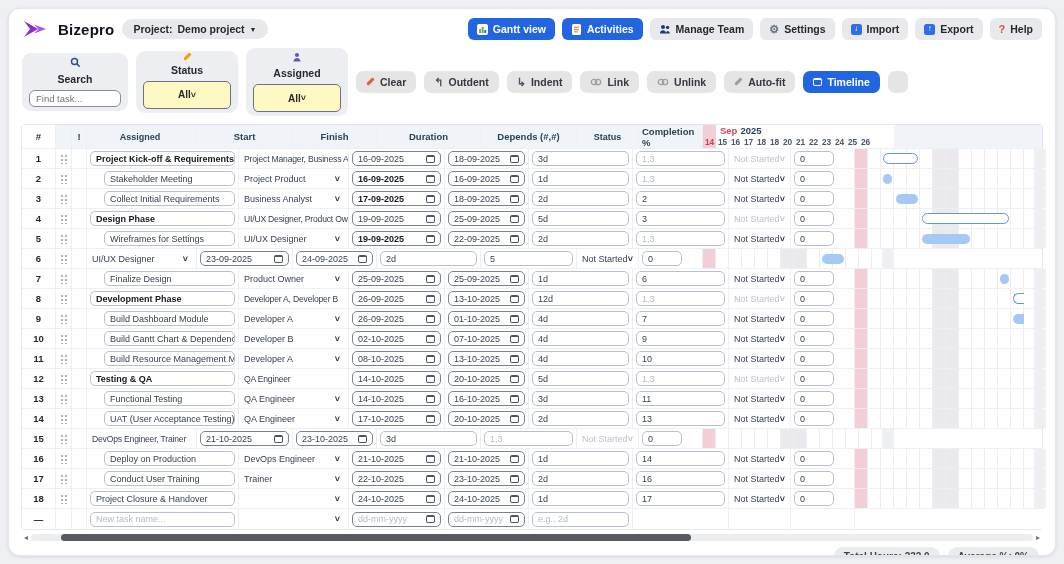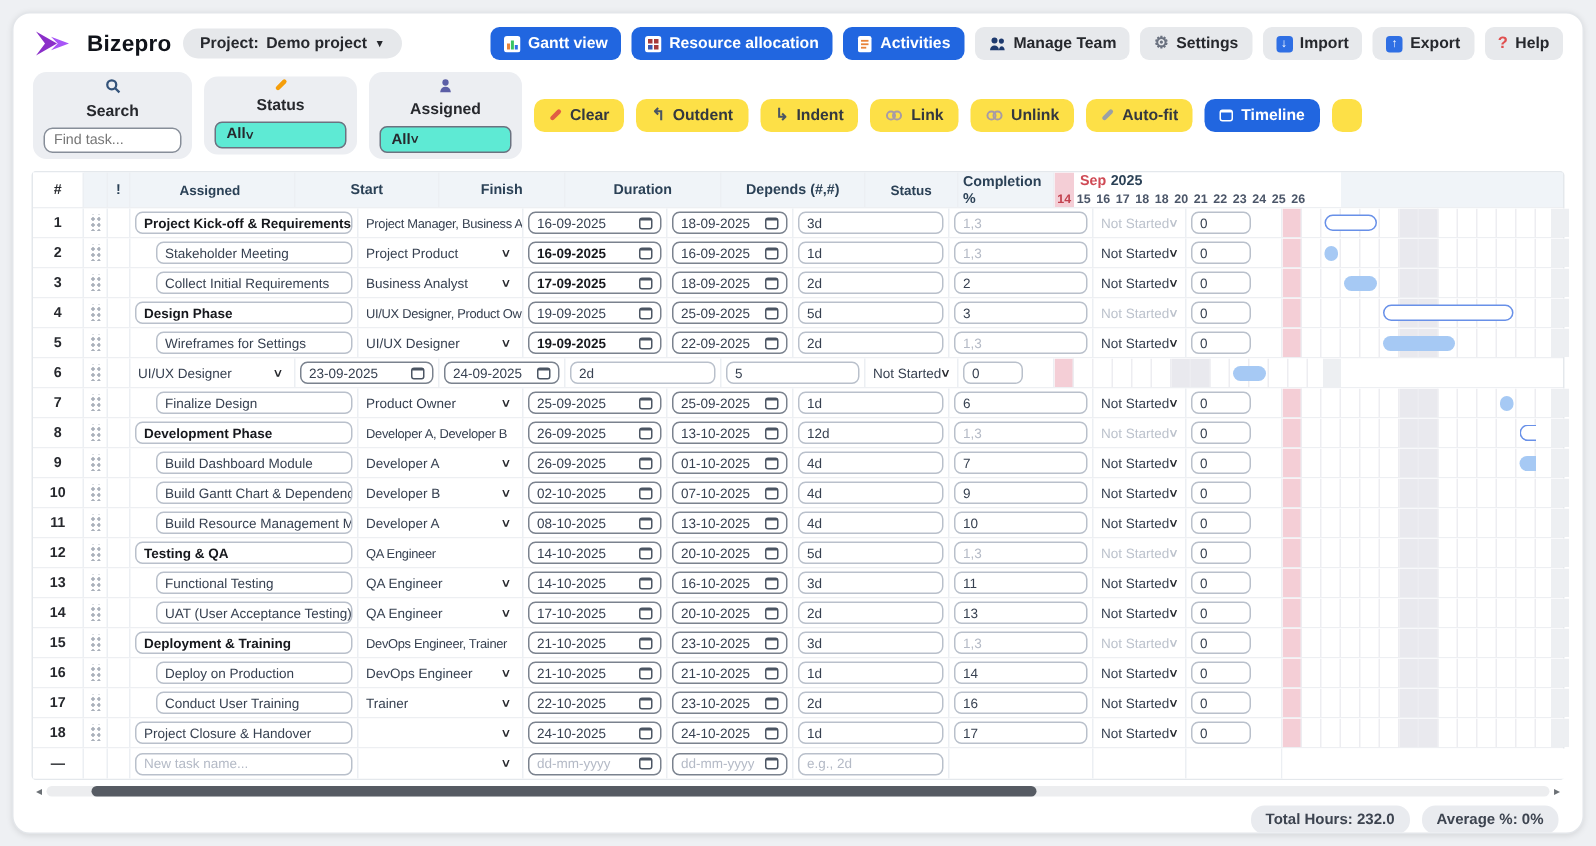--- a/index.html
+++ b/index.html
@@ -21,25 +21,25 @@
     padding:5px 9px; font-size:10.5px; font-weight:700; font-family:"Liberation Sans",sans-serif; }
   .btn.primary { background:#2166e0; color:#fff; }
   .btn.default { background:#e7e9ec; color:#26282d; }
 
   
   .toolbar2 { display:flex; align-items:center; gap:8px; padding:4px 13px 8px; }
   .pill { display:flex; align-items:center; gap:5px; background:#eceef2; border-radius:9px;
     padding:4px 7px; font-size:10.5px; font-weight:600; color:#26282d;flex-direction:column; }
   .search-input { width:92px; height:17px; font-size:9.5px; padding:0 6px; border:1px solid #878e99;
     border-radius:6px; background:#fff; color:#26282d; font-family:"Liberation Sans",sans-serif; }
-  .fsel { display:flex; align-items:center; justify-content:flex-start; background:#5eead4;
-    border:1px solid #6b7280; border-radius:5px; padding:2px 7px; font-size:10px; width:88px; height:18px; }
+  .fsel { display:flex; align-items:center; justify-content:center; background:#fef9c3;
+    border:1px solid #6b7280; border-radius:5px; padding:2px 7px; font-size:10px; width:88px; height:28px; }
   .fsel .chev { font-size:9px; font-weight:800; }
   .tbtn { display:inline-flex; align-items:center; gap:5px; border:none; border-radius:7px;
-    background:#fde047; color:#34383f; padding:5px 10px; font-size:10.5px; font-weight:700;
+    background:#e5e5e5; color:#34383f; padding:5px 10px; font-size:10.5px; font-weight:700;
     font-family:"Liberation Sans",sans-serif; }
   .tbtn.active { background:#2166e0; color:#fff;justify-content:space-between; }
 
   
   .ic { display:inline-flex; align-items:center; justify-content:center; line-height:1; }
   .g-gear { color:#6b7280; font-size:11px; }
   .g-help { color:#e04f4f; font-size:11px; font-weight:800; }
   .g-moon { color:#f59e0b; font-size:11px; font-weight:800; }
   .g-arrow { color:#4b5563; font-size:11px; font-weight:800; }
   .sqb { width:11px; height:11px; background:#2f6fe4; border-radius:2.5px; color:#fff;
@@ -149,32 +149,20 @@
         <button class="btn primary">
           <span class="ic">
             <svg width="11" height="11">
               <rect width="11" height="11" rx="2" fill="#fff"></rect>
               <rect x="2" y="5" width="2" height="4" fill="#e8833a"></rect>
               <rect x="4.6" y="3" width="2" height="6" fill="#39c463"></rect>
               <rect x="7.2" y="6" width="2" height="3" fill="#2f6fe4"></rect>
             </svg>
           </span>
           <span>Gantt view</span>
-        </button>
-        <button class="btn primary">
-          <span class="ic">
-            <svg width="11" height="11">
-              <rect width="11" height="11" rx="2" fill="#fff"></rect>
-              <rect x="2" y="2" width="3" height="3" fill="#a83a3a"></rect>
-              <rect x="6" y="2" width="3" height="3" fill="#a83a3a"></rect>
-              <rect x="2" y="6" width="3" height="3" fill="#3a56b0"></rect>
-              <rect x="6" y="6" width="3" height="3" fill="#a83a3a"></rect>
-            </svg>
-          </span>
-          <span>Resource allocation</span>
         </button>
         <button class="btn primary">
           <span class="ic">
             <svg width="11" height="11">
               <rect x="1" width="9" height="11" rx="1.5" fill="#fff"></rect>
               <rect x="3" y="2.6" width="5" height="1.2" fill="#e8833a"></rect>
               <rect x="3" y="4.9" width="5" height="1.2" fill="#e8833a"></rect>
               <rect x="3" y="7.2" width="3.5" height="1.2" fill="#e8833a"></rect>
             </svg>
           </span>
@@ -1126,23 +1114,20 @@
             </div>
             <div class="tail"></div>
           </div>
         </div>
         <div class="trow">
           <div class="c c-num">15</div>
           <div class="c c-handle">
             <span class="drag-dots"></span>
           </div>
           <div class="c c-warn"></div>
-          <div class="c c-name">
-            <div class="box bold">Deployment &amp; Training</div>
-          </div>
           <div class="c c-assigned multi">
             <span>DevOps Engineer, Trainer</span>
           </div>
           <div class="c c-start">
             <div class="box date-box">
               <span class="dv">21-10-2025</span>
               <span class="cal"></span>
             </div>
           </div>
           <div class="c c-finish">

